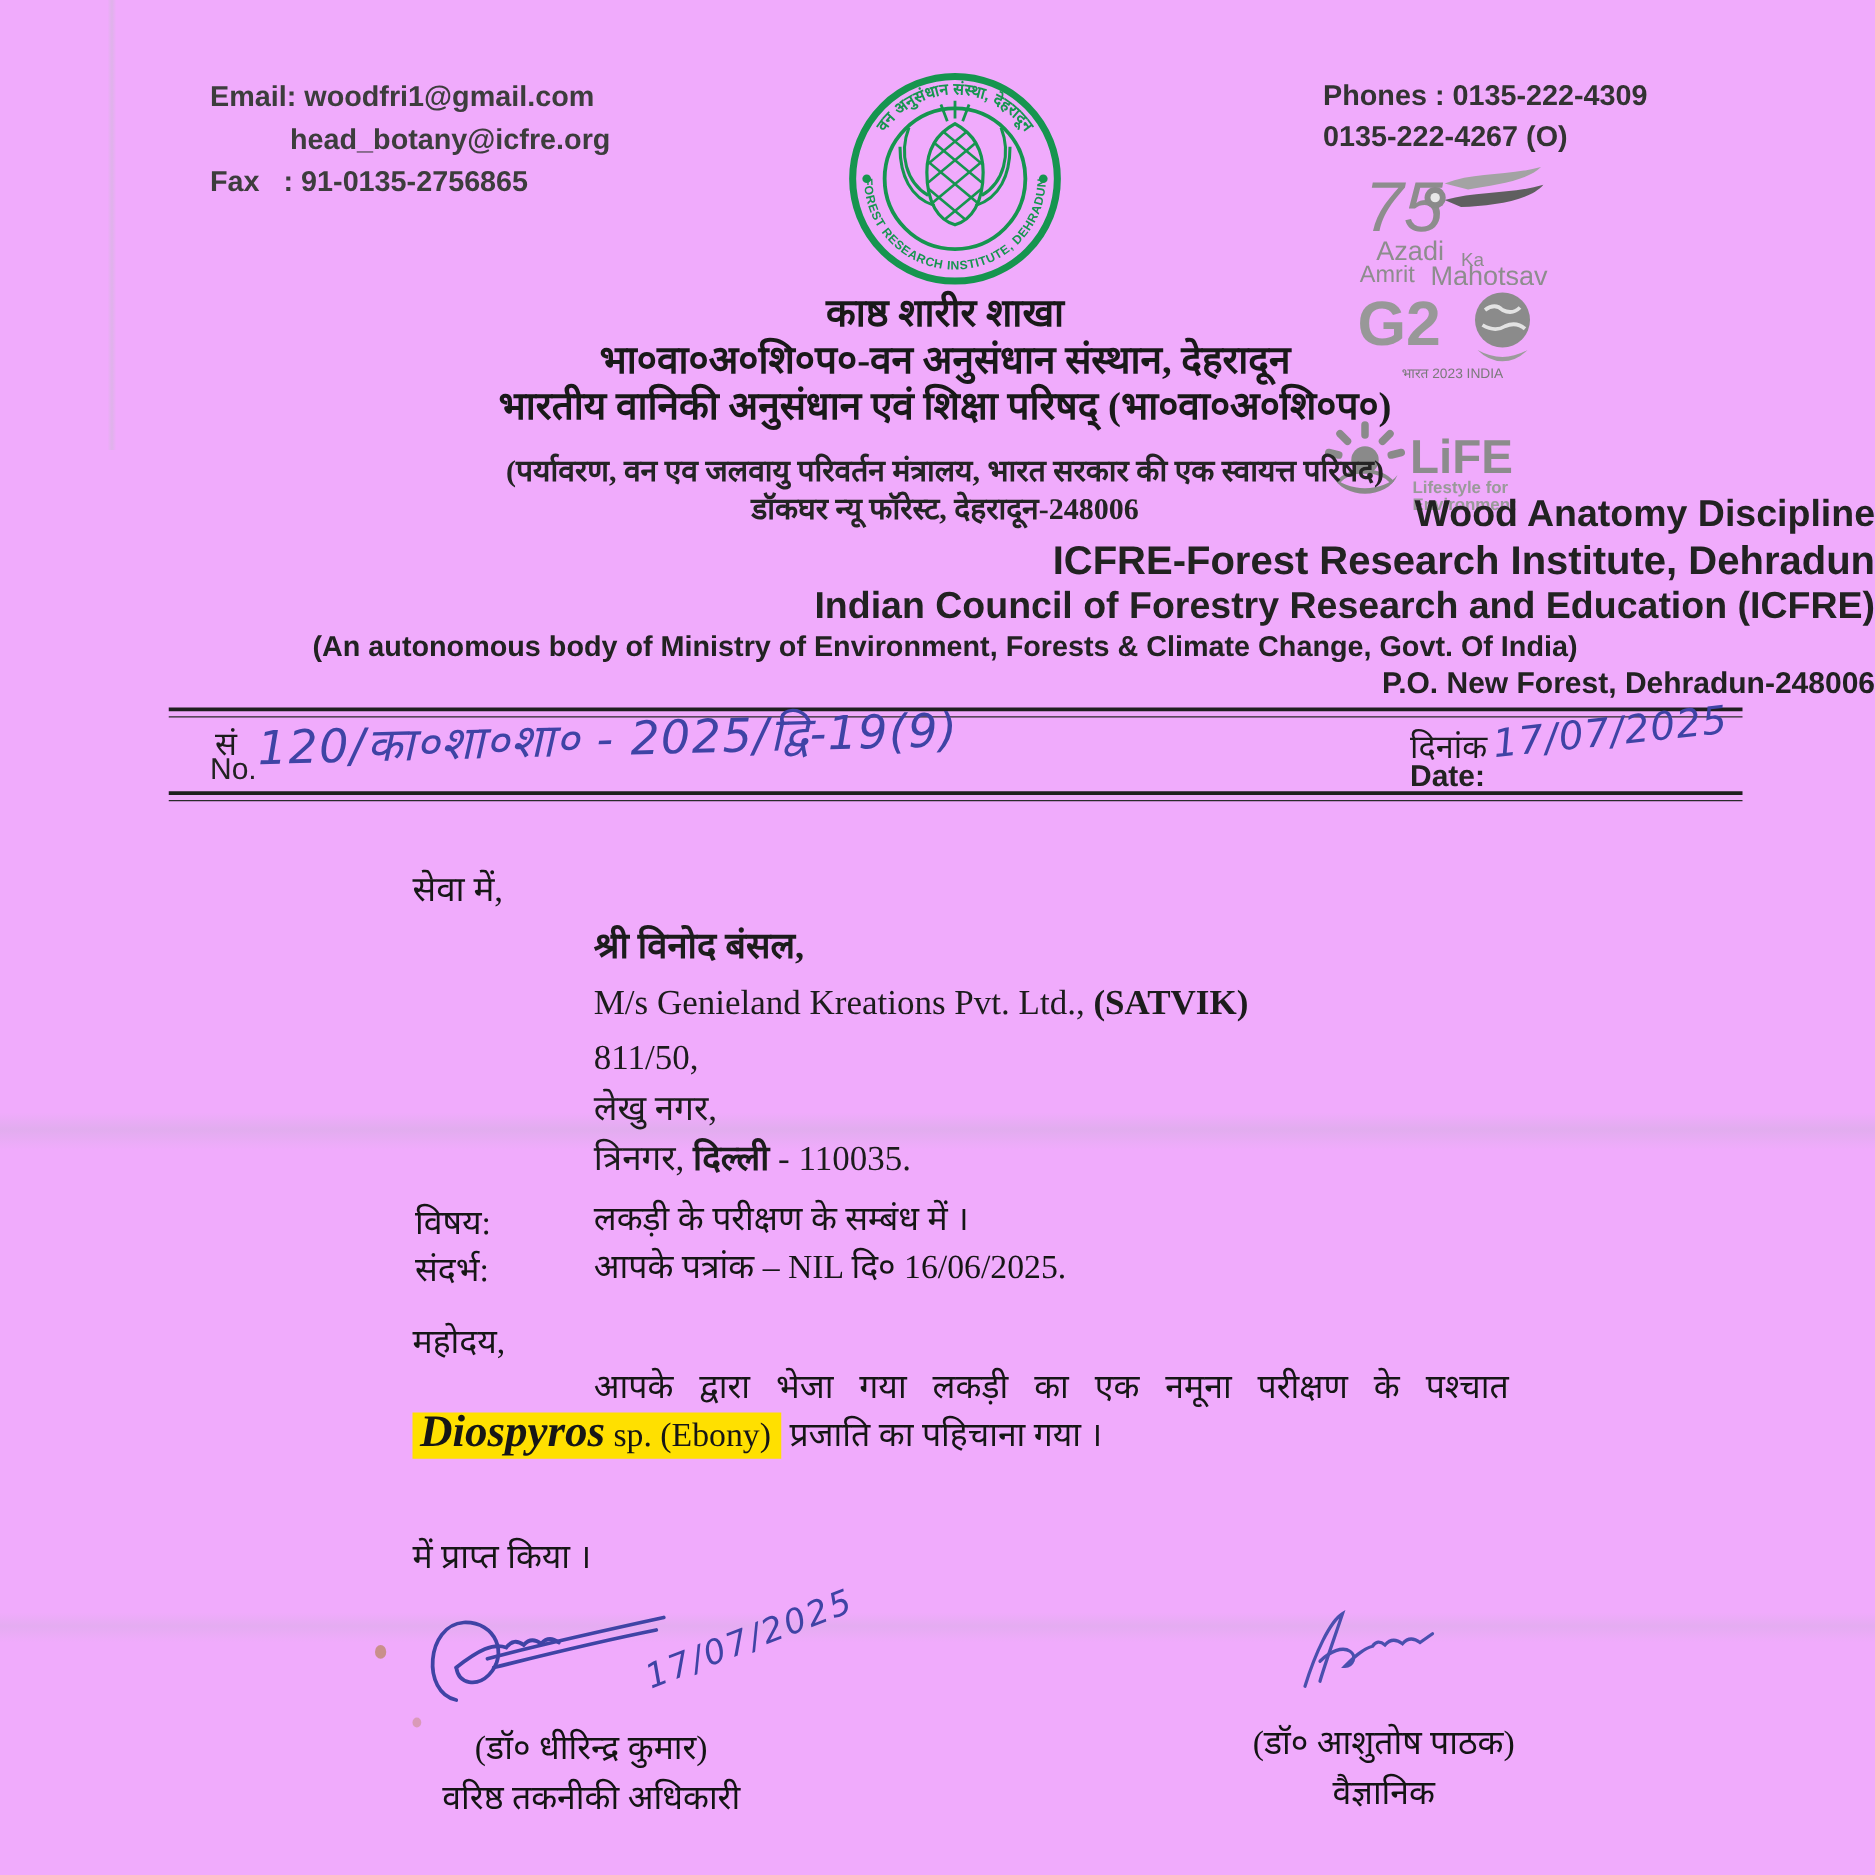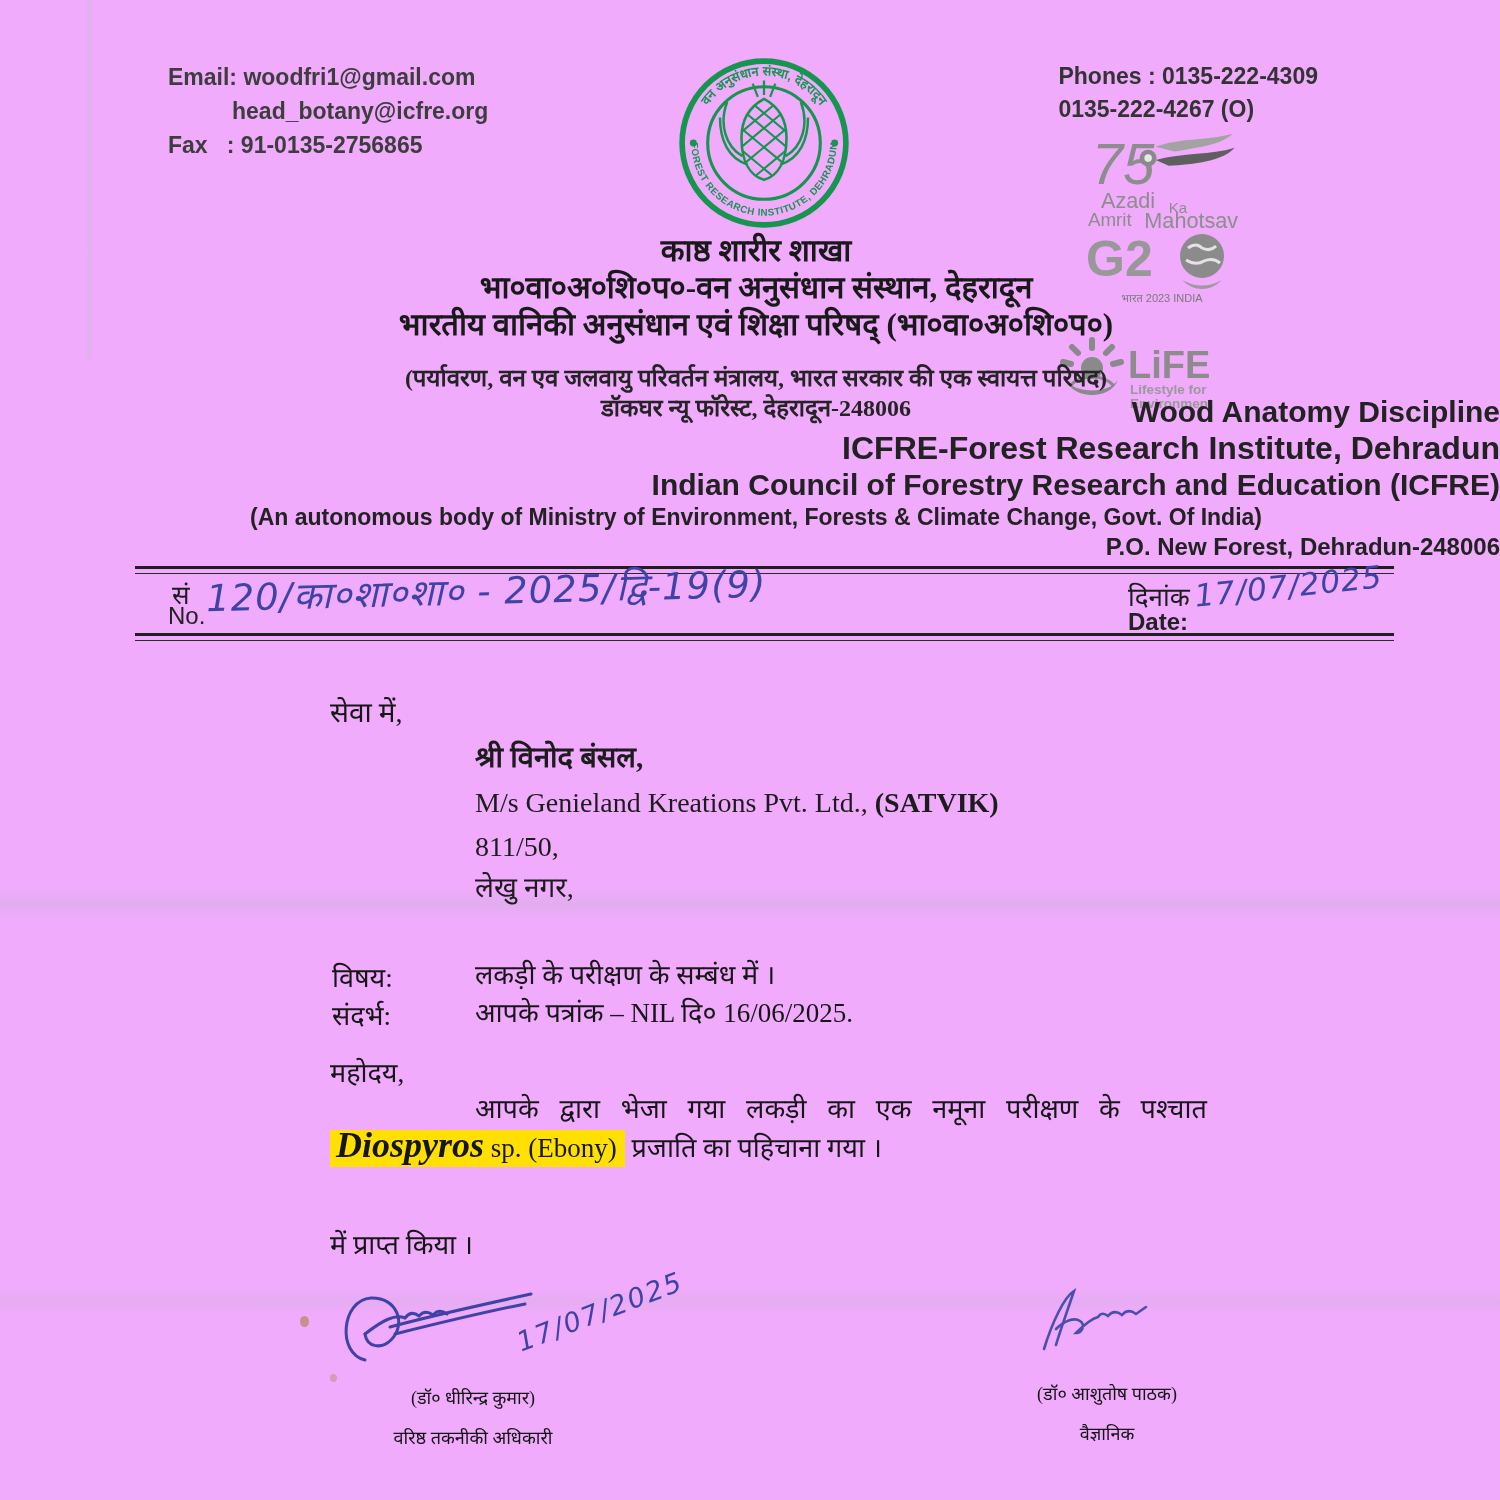--- a/index.html
+++ b/index.html
@@ -24,21 +24,21 @@
   .en-reg{font-family:"Liberation Sans", sans-serif;font-weight:400;color:#222;}
 
   .rule{position:absolute;left:135px;right:106px;height:4px;border-top:3px solid #1f1f1f;border-bottom:1px solid #2a2a2a;}
 
   .hand{font-family:"DejaVu Sans", sans-serif;font-style:italic;color:#3f43a5;}
 
   .serif27{font-size:27px;line-height:34px;color:#161616;}
   .label{font-size:27px;color:#161616;}
   .hl{background:#ffe000;padding:3px 8px 4px 6px;}
   .hl .sci{font-weight:700;font-style:italic;}
-  .sig-block{text-align:center;font-size:18px;line-height:40px;color:#141414;}
+  .sig-block{text-align:center;font-size:27px;line-height:40px;color:#141414;}
   svg text{font-family:"Liberation Sans", sans-serif;}
 </style>
 </head>
 <body>
 
 <div class="canvas">
 
   <div class="edge"></div>
   <div class="crease" style="top:890px;height:30px;"></div>
   <div class="crease" style="top:1290px;height:24px;opacity:.8;"></div>
@@ -164,20 +164,21 @@
   <div class="abs" style="left:1128px;top:578px;font-size:26px;">दिनांक</div>
   <div class="abs sans" style="left:1128px;top:608px;font-size:24px;font-weight:700;color:#222;">Date:</div>
   <div class="abs hand" style="left:1194px;top:568px;font-size:31px;transform:rotate(-6deg);letter-spacing:1px;">17/07/2025</div>
 
   <div class="abs serif27" style="left:330px;top:696px;font-size:28px;">सेवा में,</div>
   <div class="abs" style="left:475px;top:735px;">
     <div style="font-size:29px;font-weight:700;line-height:45px;">श्री विनोद बंसल,</div>
     <div style="font-size:28px;line-height:45px;"><span>M/s Genieland Kreations Pvt. Ltd., </span><span style="font-weight:700;">(SATVIK)</span></div>
     <div style="font-size:28px;line-height:43px;">811/50,</div>
     <div style="font-size:28px;line-height:40px;">लेखु नगर,</div>
+    <div style="font-size:28px;line-height:40px;"><span>त्रिनगर, </span><span style="font-weight:700;">दिल्ली</span><span> - 110035.</span></div>
   </div>
 
   <div class="abs label" style="left:332px;top:958px;">विषय:</div>
   <div class="abs serif27" style="left:475px;top:958px;">लकड़ी के परीक्षण के सम्बंध में ।</div>
   <div class="abs label" style="left:332px;top:996px;">संदर्भ:</div>
   <div class="abs serif27" style="left:475px;top:996px;">आपके पत्रांक – NIL   दि० 16/06/2025.</div>
 
   <div class="abs serif27" style="left:330px;top:1056px;">महोदय,</div>
   <div class="abs serif27" style="left:475px;top:1092px;width:790px;word-spacing:14px;">आपके द्वारा भेजा गया लकड़ी का एक नमूना  परीक्षण के पश्चात</div>
   <div class="abs serif27" style="left:330px;top:1128px;">

